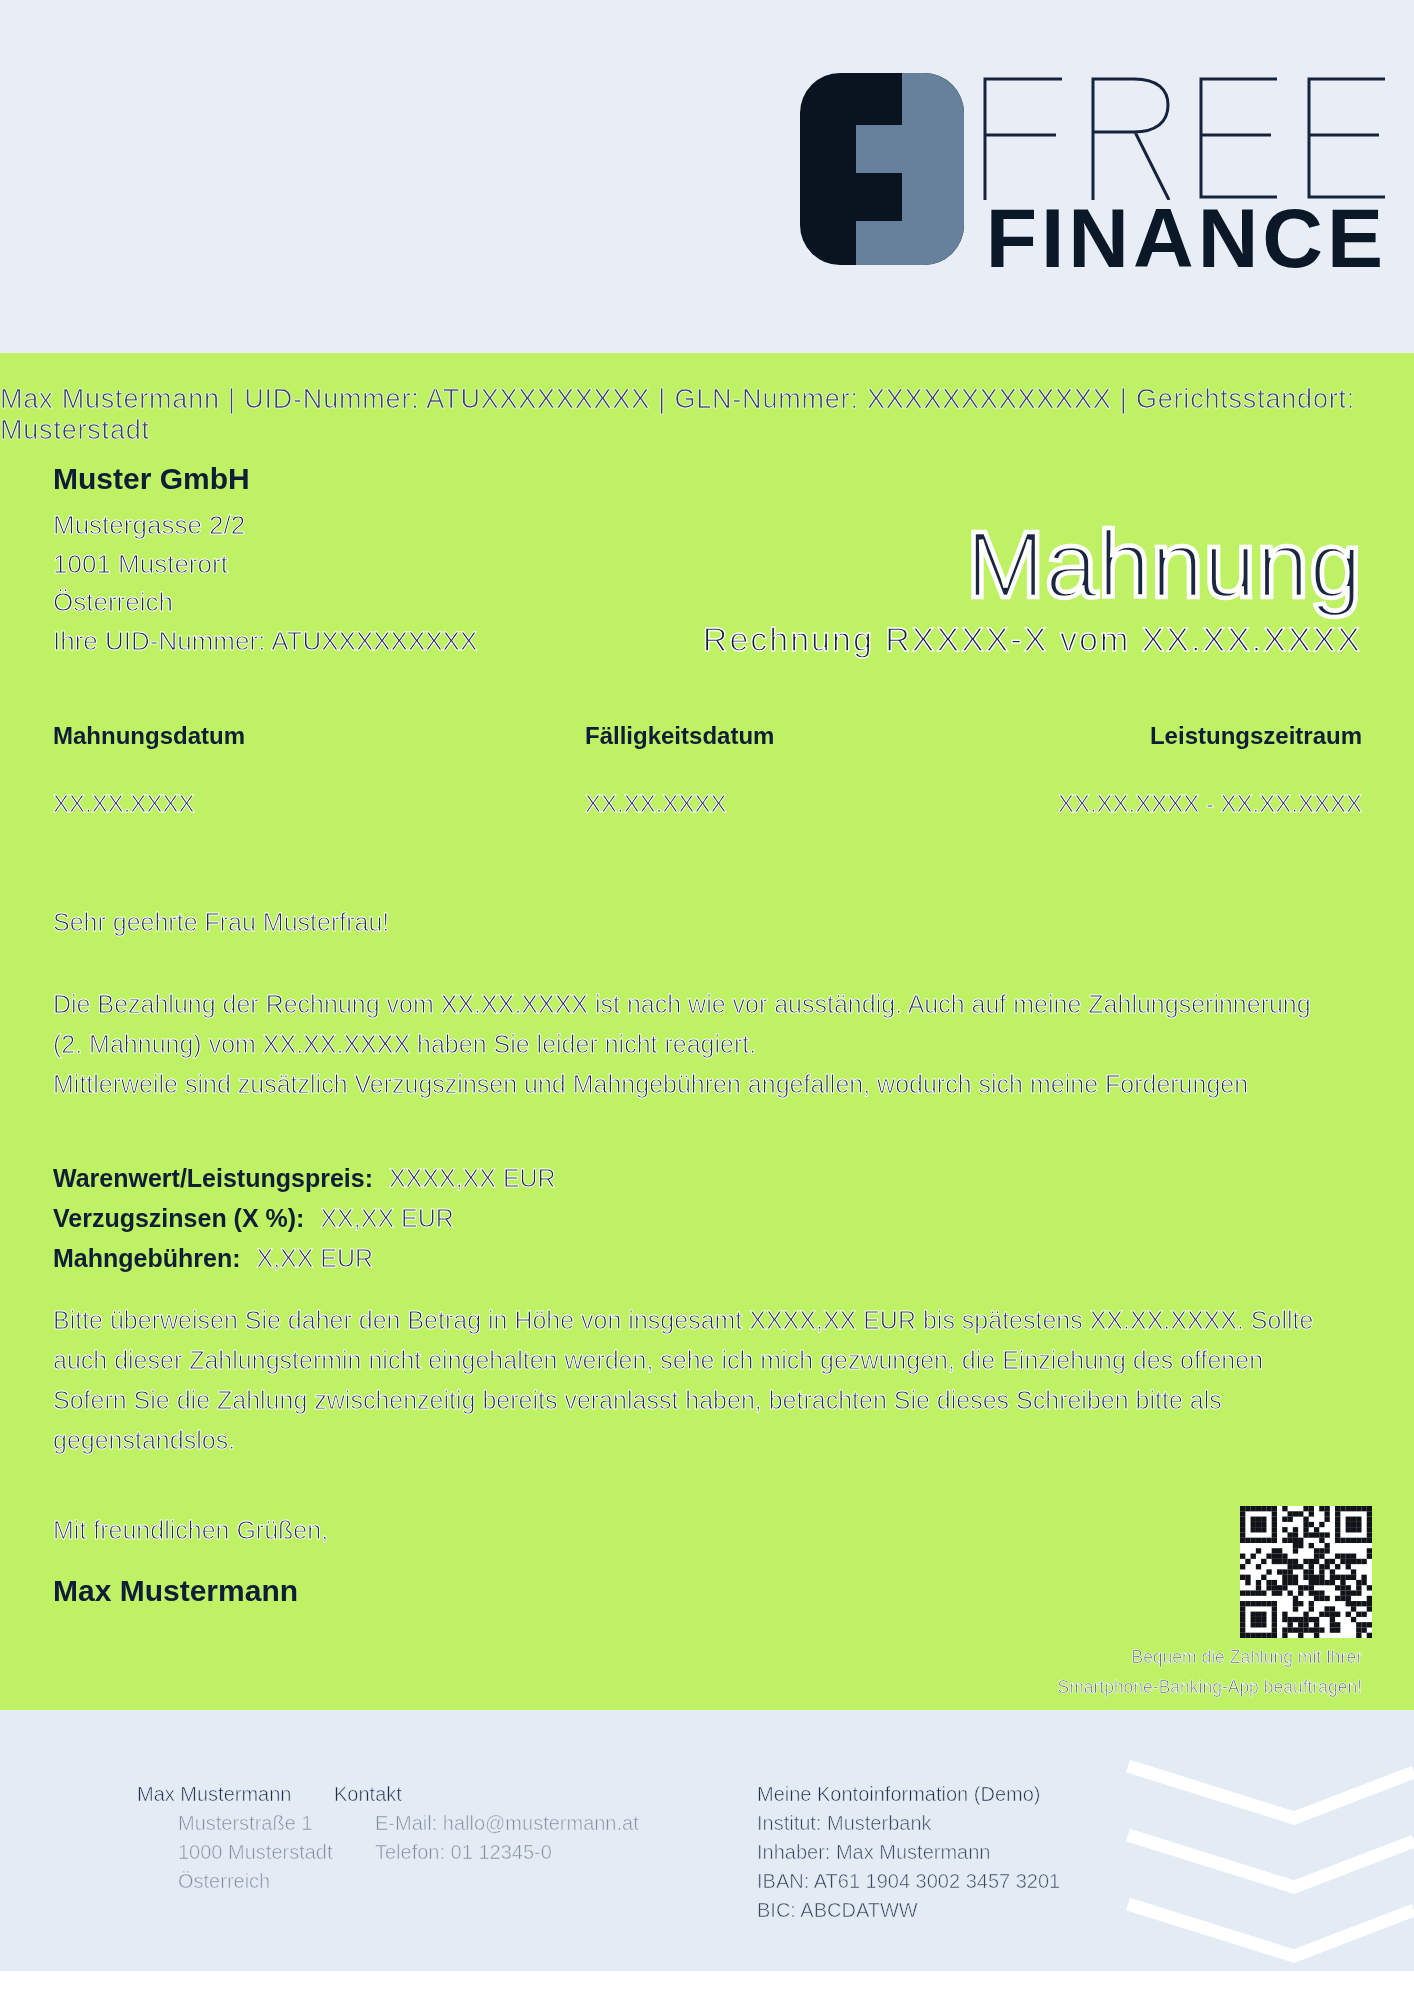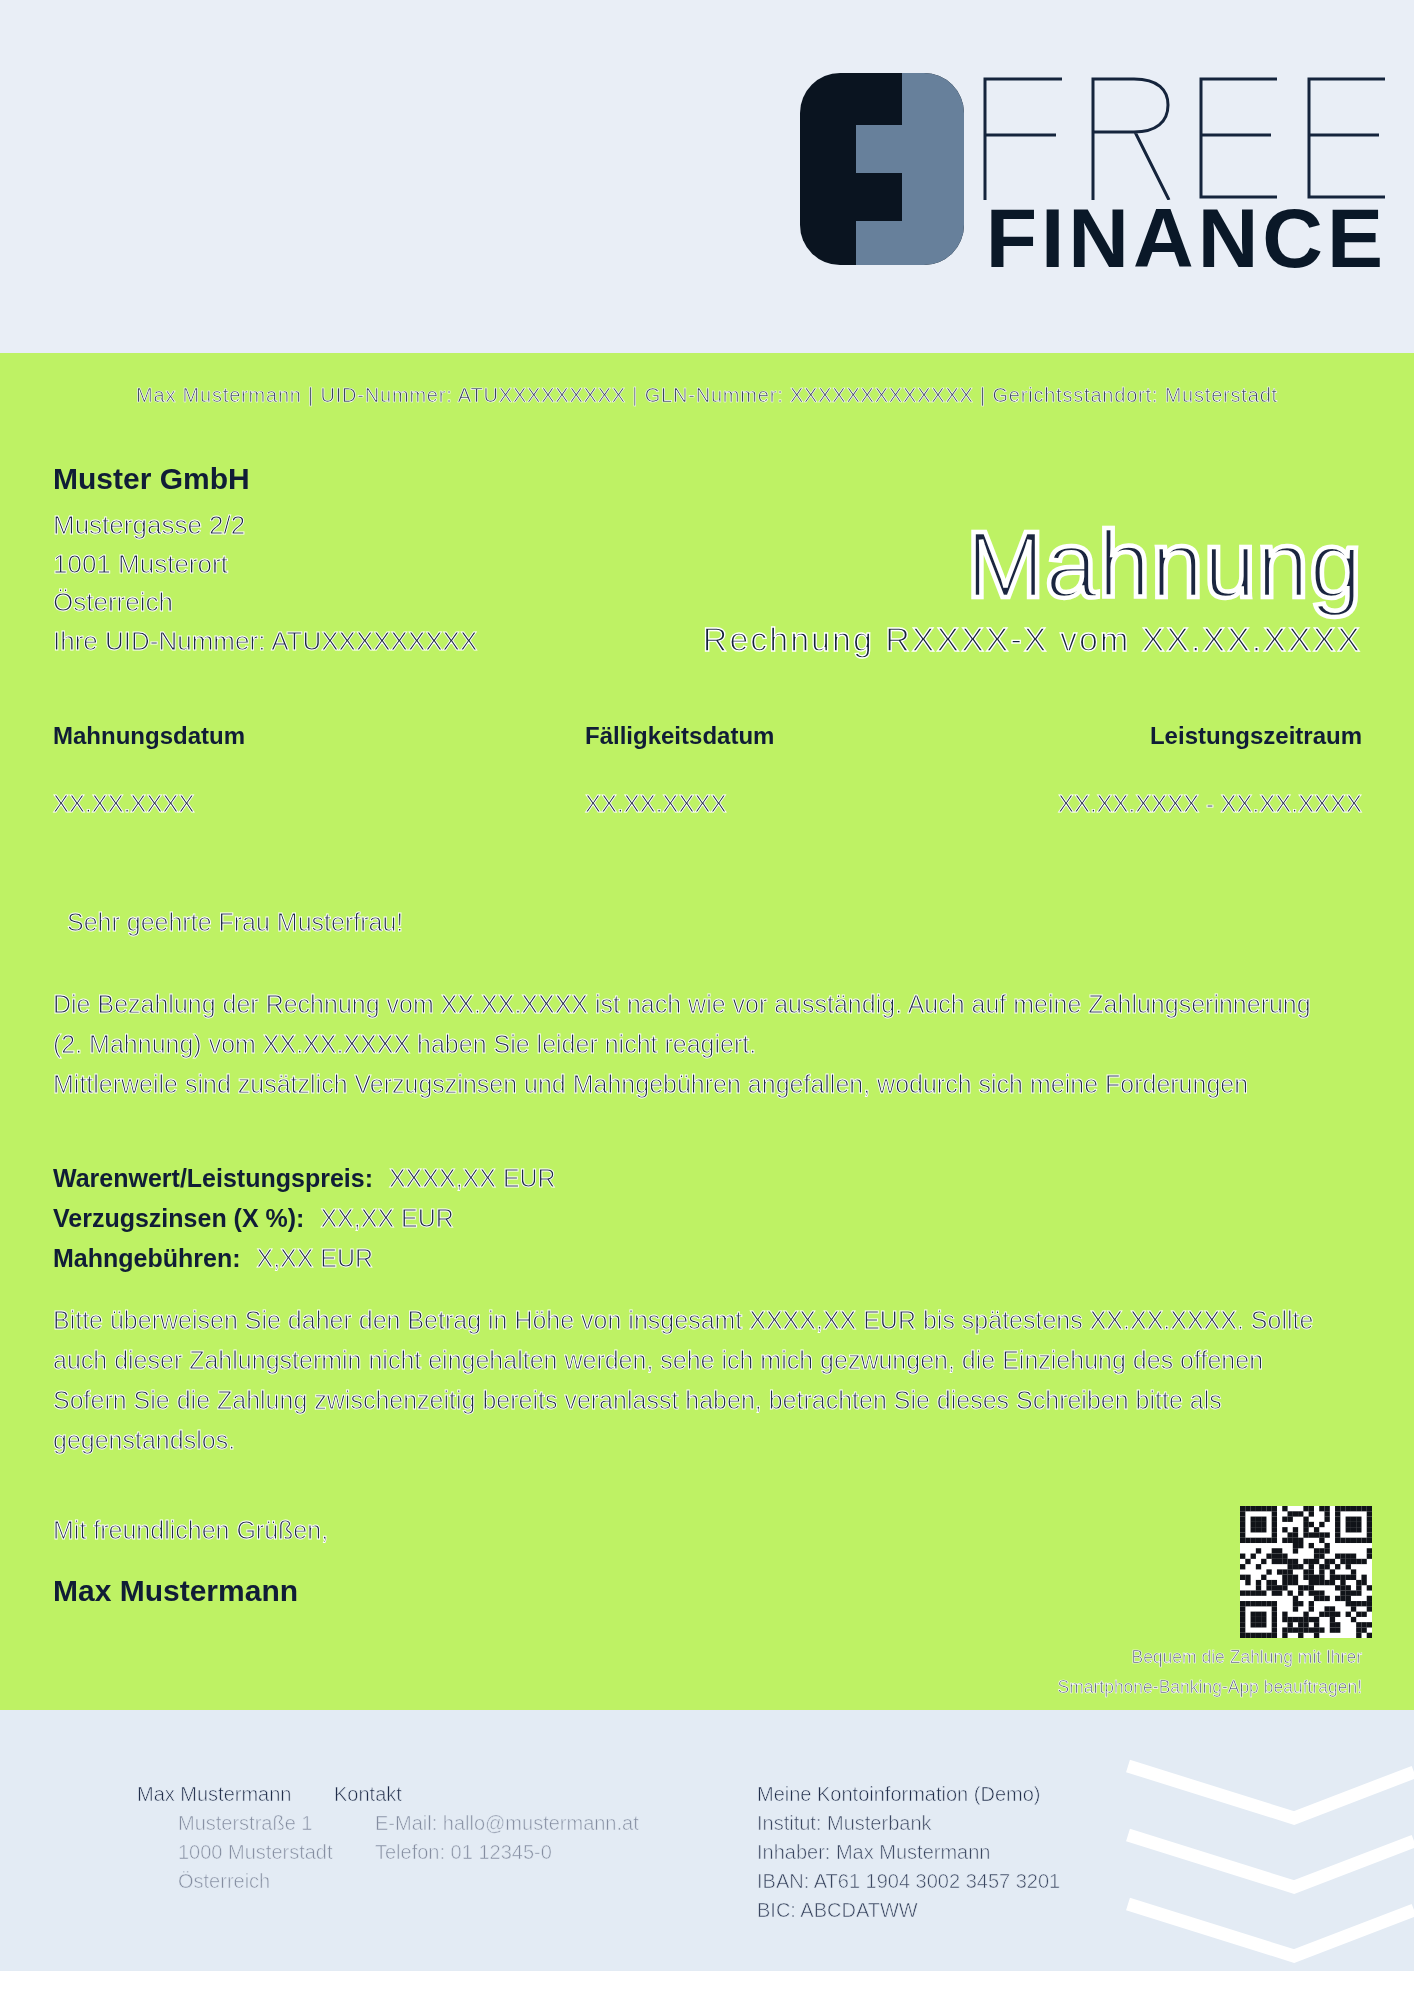--- a/index.html
+++ b/index.html
@@ -17,37 +17,37 @@
         font-size:84px;line-height:68px;font-weight:700;letter-spacing:4px;color:#0a1828;}
 
   
   .hair-xl{-webkit-text-stroke:4.5px #ffffff;}
   .hair-lg{-webkit-text-stroke:1.3px #ffffff;}
   .hair   {-webkit-text-stroke:0.9px #ffffff;}
   .hair-sm{-webkit-text-stroke:0.65px #ffffff;}
   .hair-band{-webkit-text-stroke:0.6px #e3ebf4;}
 
   
-  .info-line{position:absolute;left:0;top:384px;width:1414px;text-align:center;
-        font-size:20px;letter-spacing:0.8px;color:#39455f;}
+  .info-line{position:absolute;left:0;top:384px;width:1414px;text-align:left;
+        font-size:27px;letter-spacing:0.8px;color:#39455f;}
   .recipient{position:absolute;left:53px;top:462px;}
   .r-company{font-size:30px;font-weight:700;color:#101d36;margin-bottom:10px;}
   .r-line{font-size:26px;line-height:38.5px;color:#1d2945;}
 
   .doc-title{position:absolute;right:52px;top:512px;font-size:95px;line-height:104px;
         font-weight:400;color:#1b2640;}
   .doc-subtitle{position:absolute;right:52px;top:620px;font-size:34px;letter-spacing:2px;color:#15213a;}
 
   
   .meta-label{position:absolute;top:722px;font-size:24px;font-weight:700;color:#101d36;}
   .meta-value{position:absolute;top:790px;font-size:24px;color:#1d2945;}
   .m1{left:53px;} .m2{left:585px;} .m3{right:52px;text-align:right;}
 
   
-  .salutation{position:absolute;left:53px;top:908px;font-size:25px;color:#202c49;margin-left:14px;}
+  .salutation{position:absolute;left:53px;top:908px;font-size:25px;color:#202c49;}
   .para{position:absolute;left:53px;font-size:25px;color:#202c49;}
   .para div{line-height:40px;white-space:nowrap;}
   .p1{top:984px;} .p2{top:1300px;}
   .amounts{position:absolute;left:53px;top:1158px;font-size:25px;}
   .amounts div{line-height:40px;white-space:nowrap;}
   .amount-label{font-weight:700;color:#101d36;}
   .amount-value{color:#202c49;margin-left:9px;}
   .closing{position:absolute;left:53px;top:1516px;font-size:25px;color:#202c49;}
   .signature{position:absolute;left:53px;top:1574px;font-size:30px;font-weight:700;color:#101d36;}
 

